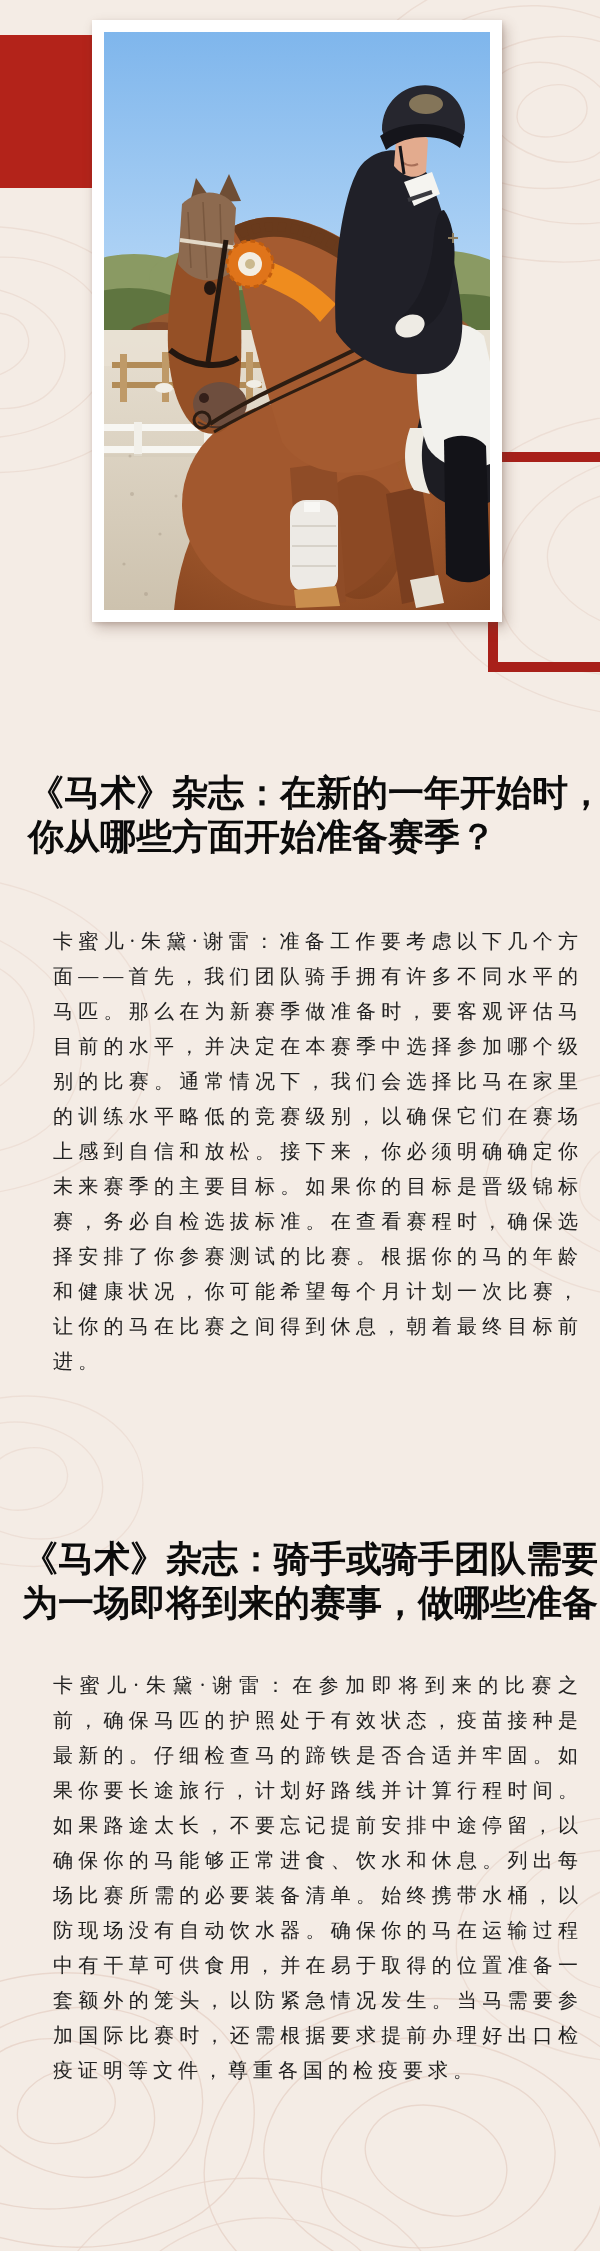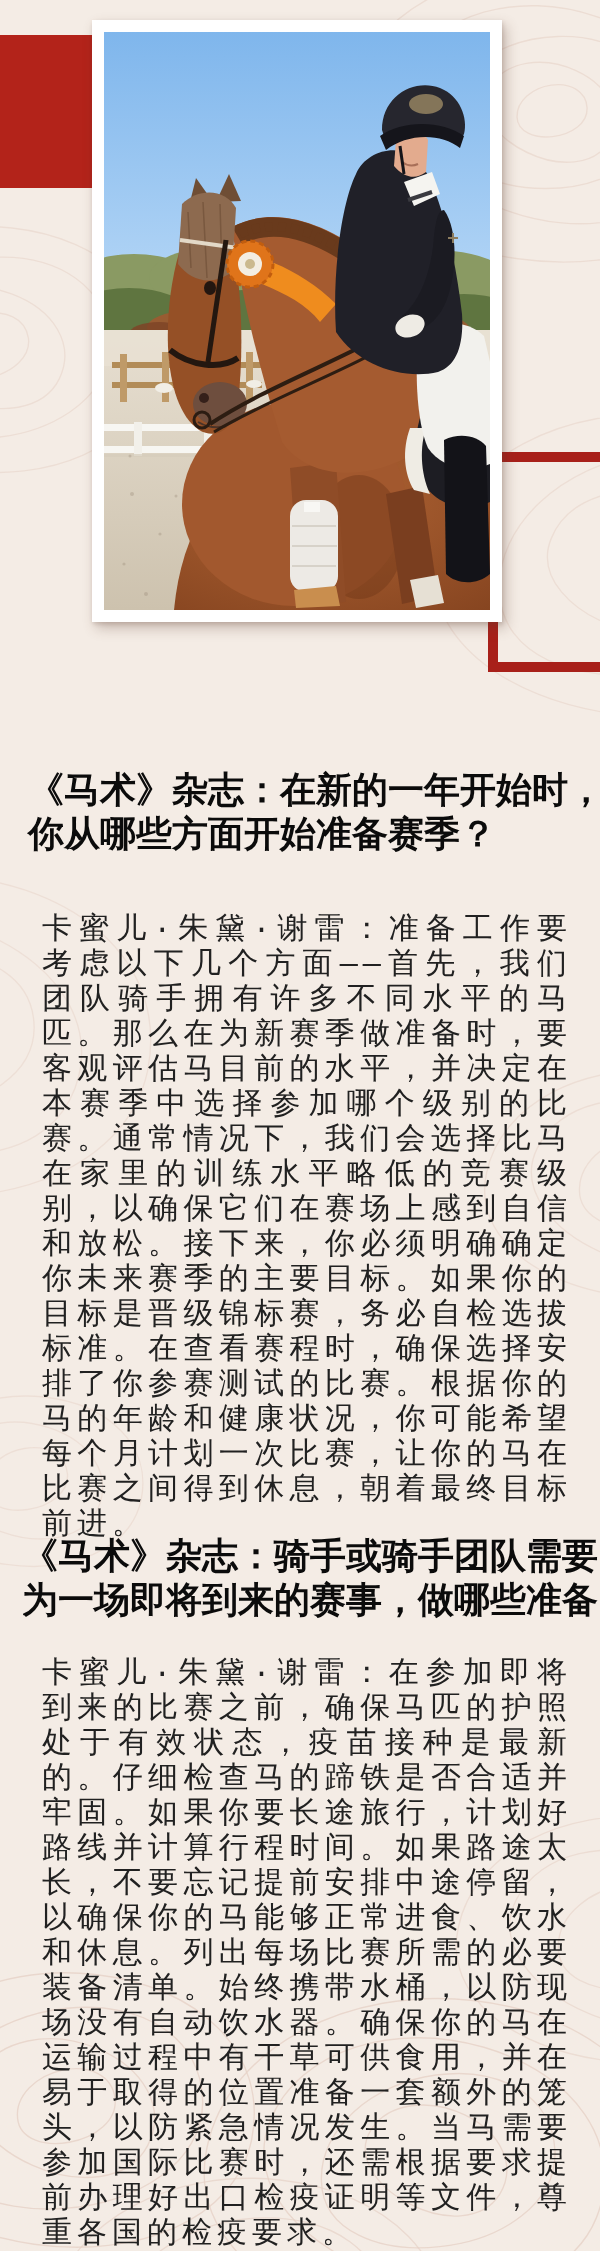--- a/index.html
+++ b/index.html
@@ -1,19 +1,19 @@
 <!DOCTYPE html>
 <html><head>
 <meta charset="utf-8">
 <style>
   html,body{margin:0;padding:0;background:#f4ece5;}
   .page{
     position:relative;width:600px;height:2251px;margin:0 auto;
     background:#f4ece5;overflow:hidden;
-    font-family:Liberation Mono, monospace;
+    font-family:Liberation Serif, serif;
   }
   
   svg.contours{position:absolute;left:0;top:0;z-index:0;}
   .cg{stroke:#e6d1c6;fill:none;stroke-width:1.4px;}
   #ct{vector-effect:non-scaling-stroke;}
   
   .red-block{
     position:absolute;left:0;top:35px;width:92px;height:153px;
     background:#b3231a;z-index:1;
   }
@@ -34,22 +34,22 @@
   .q-heading{
     position:absolute;margin:0;z-index:3;
     font-size:36px;line-height:44px;font-weight:900;color:#0b0b0b;
     letter-spacing:0px;white-space:nowrap;
   }
   .q-heading .h-line{display:block;}
   .qa1-heading{left:28px;top:771px;}
   .qa2-heading{left:22px;top:1537px;}
   
   .answer{
-    position:absolute;margin:5px;z-index:3;width:530px;left:37px;
-    font-size:30px;line-height:35px;letter-spacing:5px;
+    position:absolute;margin:16px;z-index:3;width:530px;left:37px;
+    font-size:20px;line-height:35px;letter-spacing:5px;
     color:#212121;text-align:justify;text-justify:inter-character;
   }
   .answer-1{top:908px;}
   .answer-2{top:1652px;}
   .speaker{color:#212121;}
 </style>
 </head>
 <body>
 
 <div class="page">

